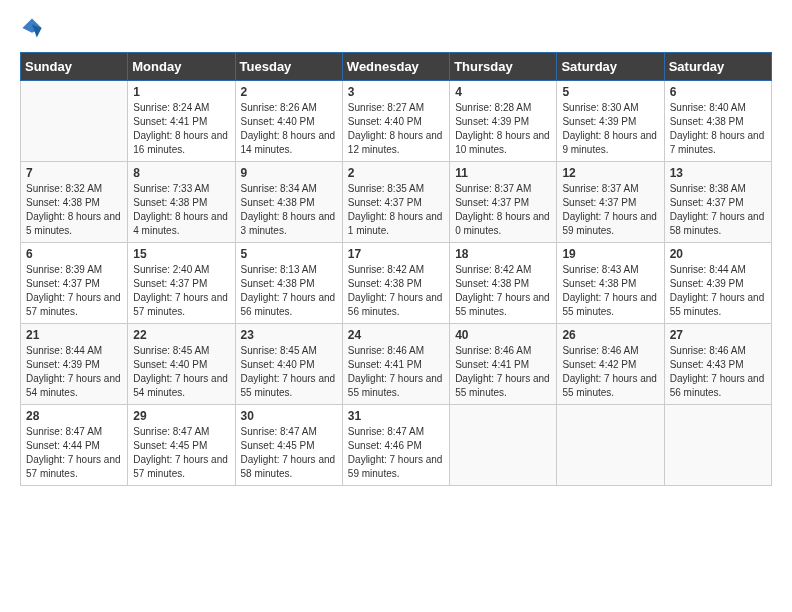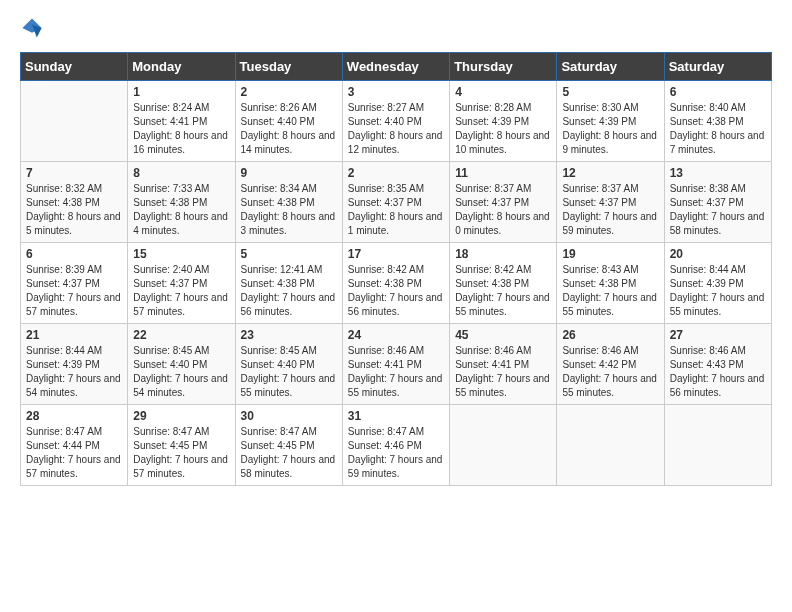--- a/index.html
+++ b/index.html
@@ -253,21 +253,21 @@
           <span class="day-number">15</span>
           <div class="day-info">
             <span>Sunrise: 2:40 AM</span><br>
             <span>Sunset: 4:37 PM</span><br>
             <span>Daylight: 7 hours and 57 minutes.</span>
           </div>
         </td>
           <td>
           <span class="day-number">5</span>
           <div class="day-info">
-            <span>Sunrise: 12:41 AM</span><br>
+            <span>Sunrise: 8:13 AM</span><br>
             <span>Sunset: 4:38 PM</span><br>
             <span>Daylight: 7 hours and 56 minutes.</span>
           </div>
         </td>
           <td>
           <span class="day-number">17</span>
           <div class="day-info">
             <span>Sunrise: 8:42 AM</span><br>
             <span>Sunset: 4:38 PM</span><br>
             <span>Daylight: 7 hours and 56 minutes.</span>
@@ -325,21 +325,21 @@
         </td>
           <td>
           <span class="day-number">24</span>
           <div class="day-info">
             <span>Sunrise: 8:46 AM</span><br>
             <span>Sunset: 4:41 PM</span><br>
             <span>Daylight: 7 hours and 55 minutes.</span>
           </div>
         </td>
           <td>
-          <span class="day-number">45</span>
+          <span class="day-number">40</span>
           <div class="day-info">
             <span>Sunrise: 8:46 AM</span><br>
             <span>Sunset: 4:41 PM</span><br>
             <span>Daylight: 7 hours and 55 minutes.</span>
           </div>
         </td>
           <td>
           <span class="day-number">26</span>
           <div class="day-info">
             <span>Sunrise: 8:46 AM</span><br>

